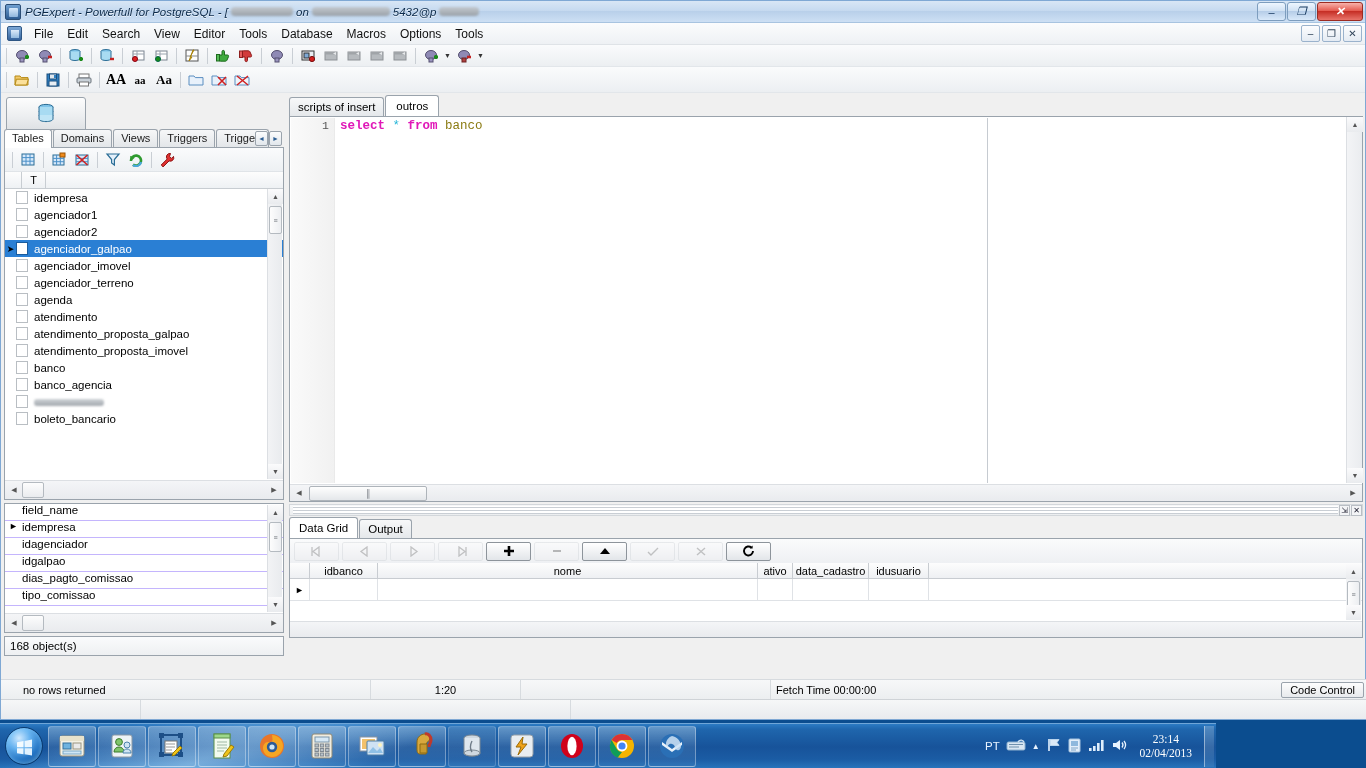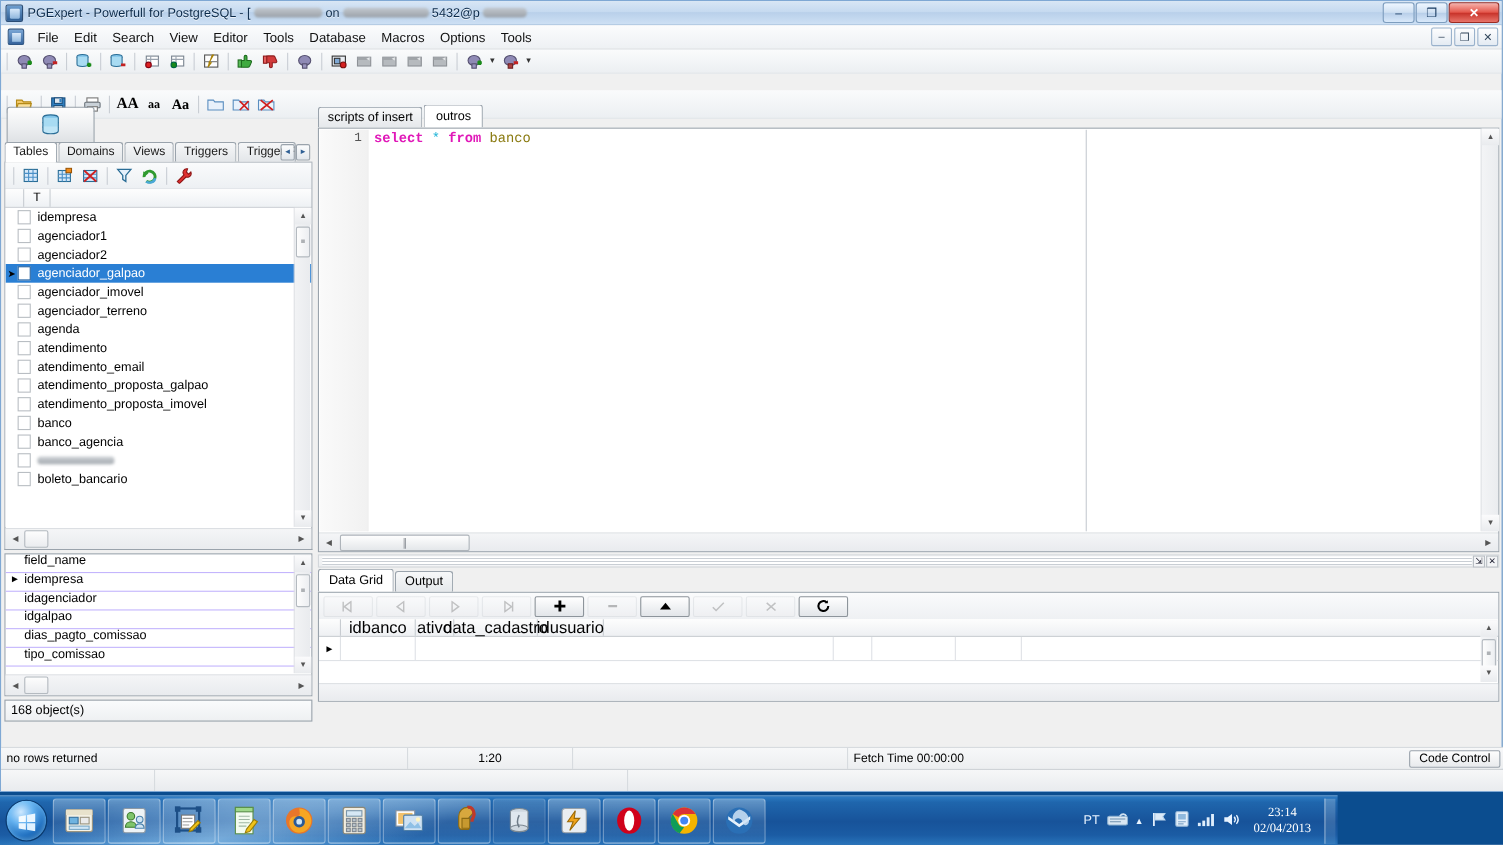--- a/index.html
+++ b/index.html
@@ -13,21 +13,21 @@
   #app-window {
     position:absolute; left:0; top:0; width:1366px; height:720px;
     background:#f0f0f0;
     border:1px solid #7fa8d4;
   }
   
   #titlebar {
     position:relative; height:22px;
     background: linear-gradient(to bottom,#d8e6f5 0%, #c6daf0 45%, #b9d0ea 50%, #cde0f4 100%);
     border-bottom:1px solid #a8c4e0;
-    display:flex; align-items:center;
+    display:flex; align-items:center;font-style:italic;
   }
   #titlebar .tb-icon {
     width:16px;height:16px;margin:0 4px 0 4px;flex:none;
     background:linear-gradient(to bottom,#6f9fd0,#2d5c92);
     border:1px solid #2b4d75; border-radius:2px; position:relative;
   }
   #titlebar .tb-icon:after{
     content:""; position:absolute; left:3px; top:3px; width:9px;height:9px;
     background:linear-gradient(to bottom,#d7e8fa,#8fb6dd); border-radius:1px;
   }
@@ -76,21 +76,21 @@
   }
   
   .toolbar {
     height:22px; display:flex; align-items:center; padding:0 2px; gap:1px;
     background:linear-gradient(to bottom,#fafbfc,#eceff2);
     border-bottom:1px solid #e2e6ea;
   }
   .tb-btn { width:22px;height:20px;display:flex;align-items:center;justify-content:center;border:1px solid transparent;border-radius:2px;}
   .tb-sep { width:1px;height:16px;background:#c9ced4;margin:0 3px; }
   .tb-caret{width:9px;height:20px;display:flex;align-items:center;justify-content:center;font-size:7px;color:#333;}
-  .toolbar2 { height:26px;margin-top:15px; }
+  .toolbar2 { height:26px; }
   
   #left-panel {
     position:absolute; left:3px; top:96px; width:280px; height:588px;
   }
   #db-tab-strip { height:33px; position:relative; }
   #db-btn {
     position:absolute; left:2px; top:0; width:80px;height:33px;
     border:1px solid #9aa3ac; border-radius:3px 3px 0 0;
     background:linear-gradient(to bottom,#fdfdfd,#eceef0 60%, #dfe2e5);
     display:flex;align-items:center;justify-content:center;
@@ -211,21 +211,21 @@
      border-radius:3px 3px 0 0; background:linear-gradient(to bottom,#f7f8f9,#e5e8eb); margin-right:1px; line-height:14px;}
   .gtab.active{ background:#fff; padding:3px 9px; }
   #grid-frame{ border:1px solid #9aa3ac; background:#fff; height:100px; position:relative;}
   #grid-nav{ height:24px; display:flex; align-items:center; gap:3px; padding:2px 4px;
      background:linear-gradient(to bottom,#fafbfc,#eef0f3); }
   .navbtn{ width:45px;height:19px; border:1px solid #c3c8cd; border-radius:2px;
      background:linear-gradient(to bottom,#fdfdfd,#ececef);
      display:flex;align-items:center;justify-content:center; }
   .navbtn.dis{ opacity:.32; }
   .navbtn.on{ border-color:#8d949b; background:linear-gradient(to bottom,#ffffff,#e2e5e9); }
-  #grid-head{ height:16px; display:flex; font-size:15px;
+  #grid-head{ height:16px; display:flex; font-size:11px;
      background:linear-gradient(to bottom,#fdfdfd,#eef0f3); border-bottom:1px solid #c8ccd1;}
   #grid-head .ghc{ border-right:1px solid #c8ccd1; display:flex;align-items:center;justify-content:center; height:100%;}
   #grid-row{ height:22px; display:flex; border-bottom:1px solid #dfe2e6;}
   #grid-row .gc{ border-right:1px solid #dfe2e6; height:100%; }
   #grid-vscroll{ position:absolute; right:1px; top:25px; bottom:17px; width:15px;
      background:linear-gradient(to right,#f3f4f6,#eaecef); }
   #grid-hscroll{ position:absolute; left:0; right:0; bottom:0; height:16px;
      background:linear-gradient(to bottom,#f4f5f7,#e9ebee); border-top:1px solid #dcdfe3;}
   
   #statusbar{
@@ -621,25 +621,20 @@
             <span class="nm">agenda</span>
           </div>
         <div class="trow">
             <span class="ind"></span>
             <span class="chk"></span>
             <span class="nm">atendimento</span>
           </div>
         <div class="trow">
             <span class="ind"></span>
             <span class="chk"></span>
-            <span class="nm">atendimento_email</span>
-          </div>
-        <div class="trow">
-            <span class="ind"></span>
-            <span class="chk"></span>
             <span class="nm">atendimento_proposta_galpao</span>
           </div>
         <div class="trow">
             <span class="ind"></span>
             <span class="chk"></span>
             <span class="nm">atendimento_proposta_imovel</span>
           </div>
         <div class="trow">
             <span class="ind"></span>
             <span class="chk"></span>
@@ -811,20 +806,21 @@
           <svg width="14" height="12" viewBox="0 0 14 12">
               <path d="M11 6a4.5 4.5 0 1 1-1.6-3.5" fill="none" stroke="#000" stroke-width="1.9"></path>
               <path d="M10.6 0.6V3.4H7.8z" fill="#000"></path>
             </svg>
         </div>
       </div>
 
       <div id="grid-head">
         <div class="ghc" style="width:20px"></div>
         <div class="ghc" style="width:68px">idbanco</div>
+        <div class="ghc" style="width:380px">nome</div>
         <div class="ghc" style="width:35px">ativo</div>
         <div class="ghc" style="width:76px">data_cadastro</div>
         <div class="ghc" style="width:60px">idusuario</div>
         <div class="ghc" style="flex:1;border-right:none"></div>
       </div>
 
       <div id="grid-row">
         <div class="gc" style="width:20px;display:flex;align-items:center;justify-content:center;font-size:9px">►</div>
         <div class="gc" style="width:68px"></div>
         <div class="gc" style="width:380px"></div>
@@ -838,21 +834,21 @@
         <div class="sb-thumb" style="top:17px;height:26px">
             <span class="grip">≡</span>
           </div>
         <div class="sb-arrow" style="position:absolute;bottom:0;left:0">▼</div>
       </div>
       <div id="grid-hscroll"></div>
     </div>
   </div>
 
   <div id="statusbar">
-    <div class="sp" style="width:370px;padding-left:5px">no rows returned</div>
+    <div class="sp" style="width:370px;padding-left:22px">no rows returned</div>
     <div class="sp" style="width:150px;justify-content:center">1:20</div>
     <div class="sp" style="width:250px;justify-content:center"></div>
     <div class="sp" style="width:380px;padding-left:5px;border-right:none">Fetch Time 00:00:00</div>
     <div id="code-ctrl-btn">Code Control</div>
   </div>
 
   <div id="statusbar2">
     <div class="s2"></div>
     <div class="s2" style="width:430px"></div>
   </div>

